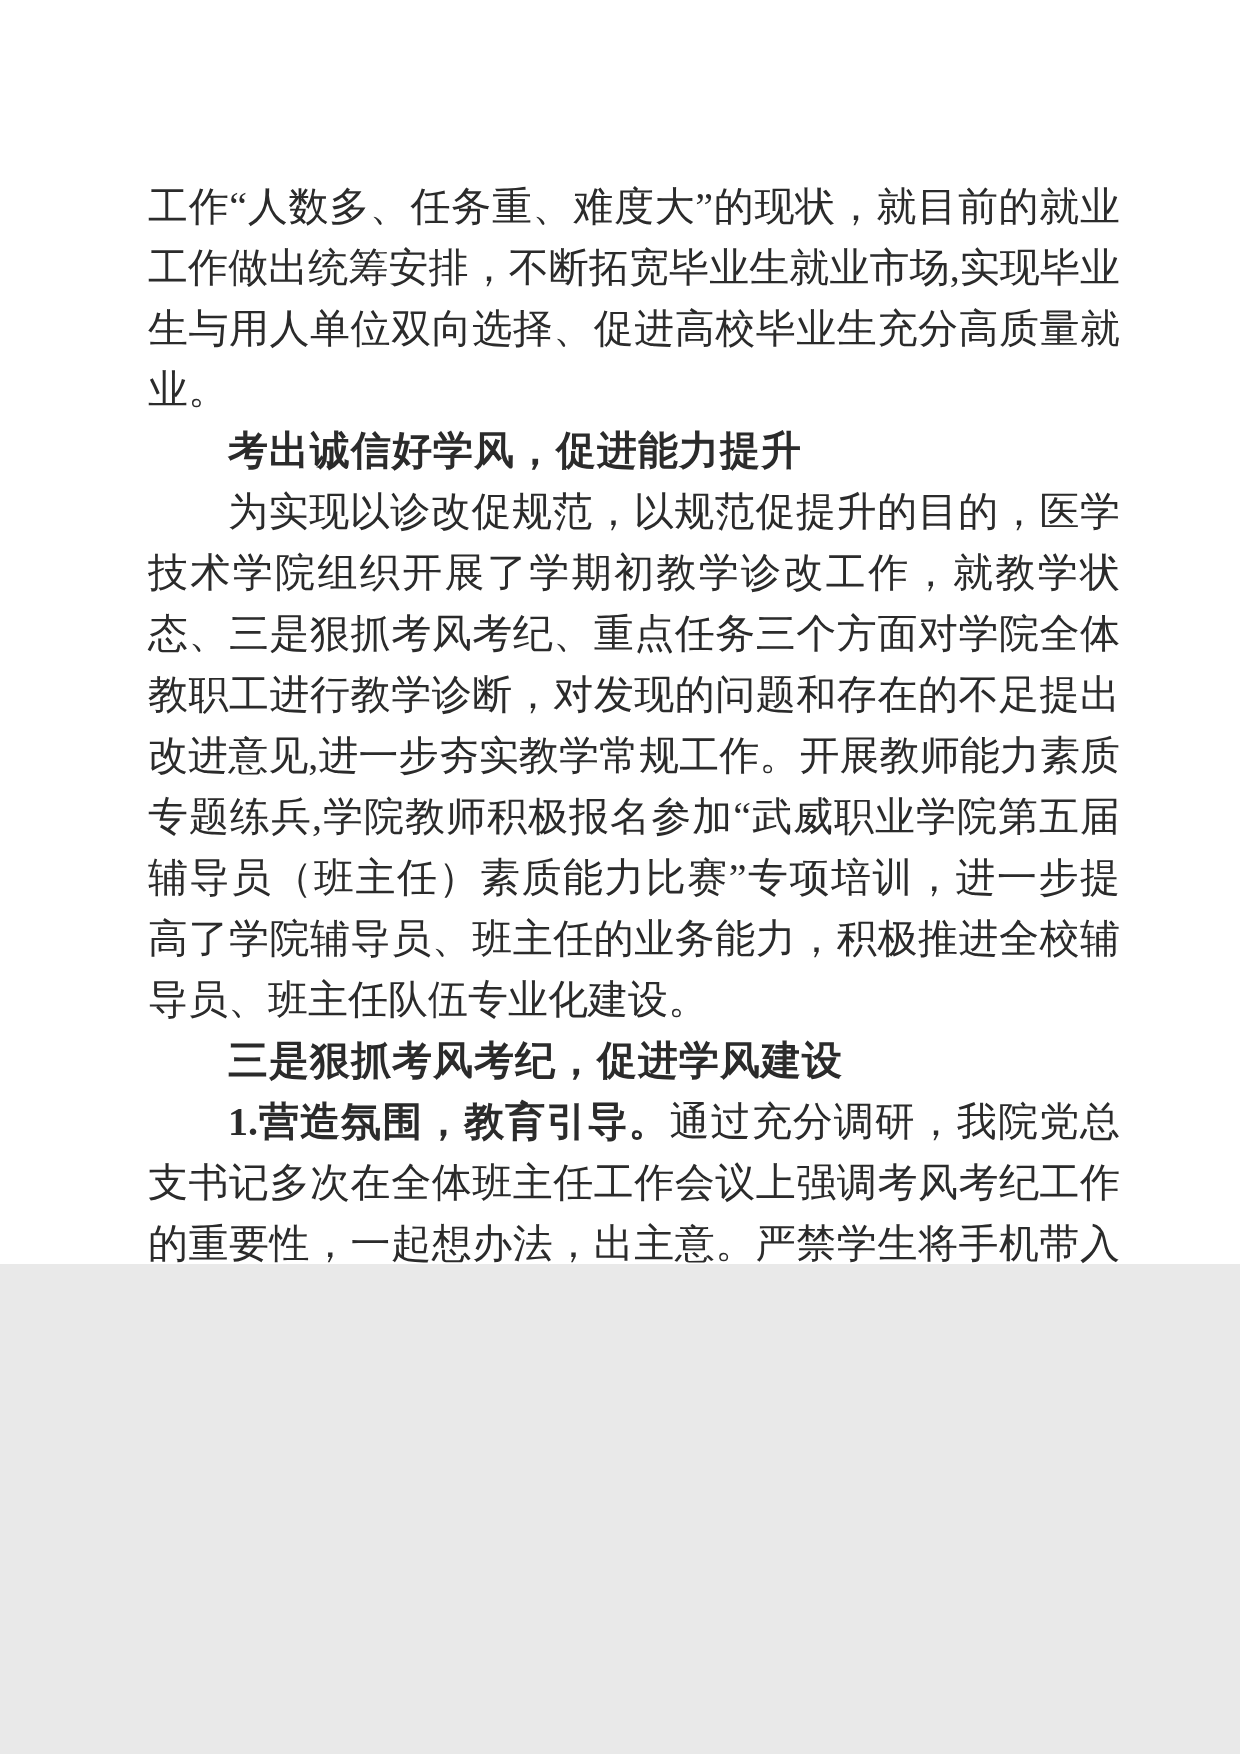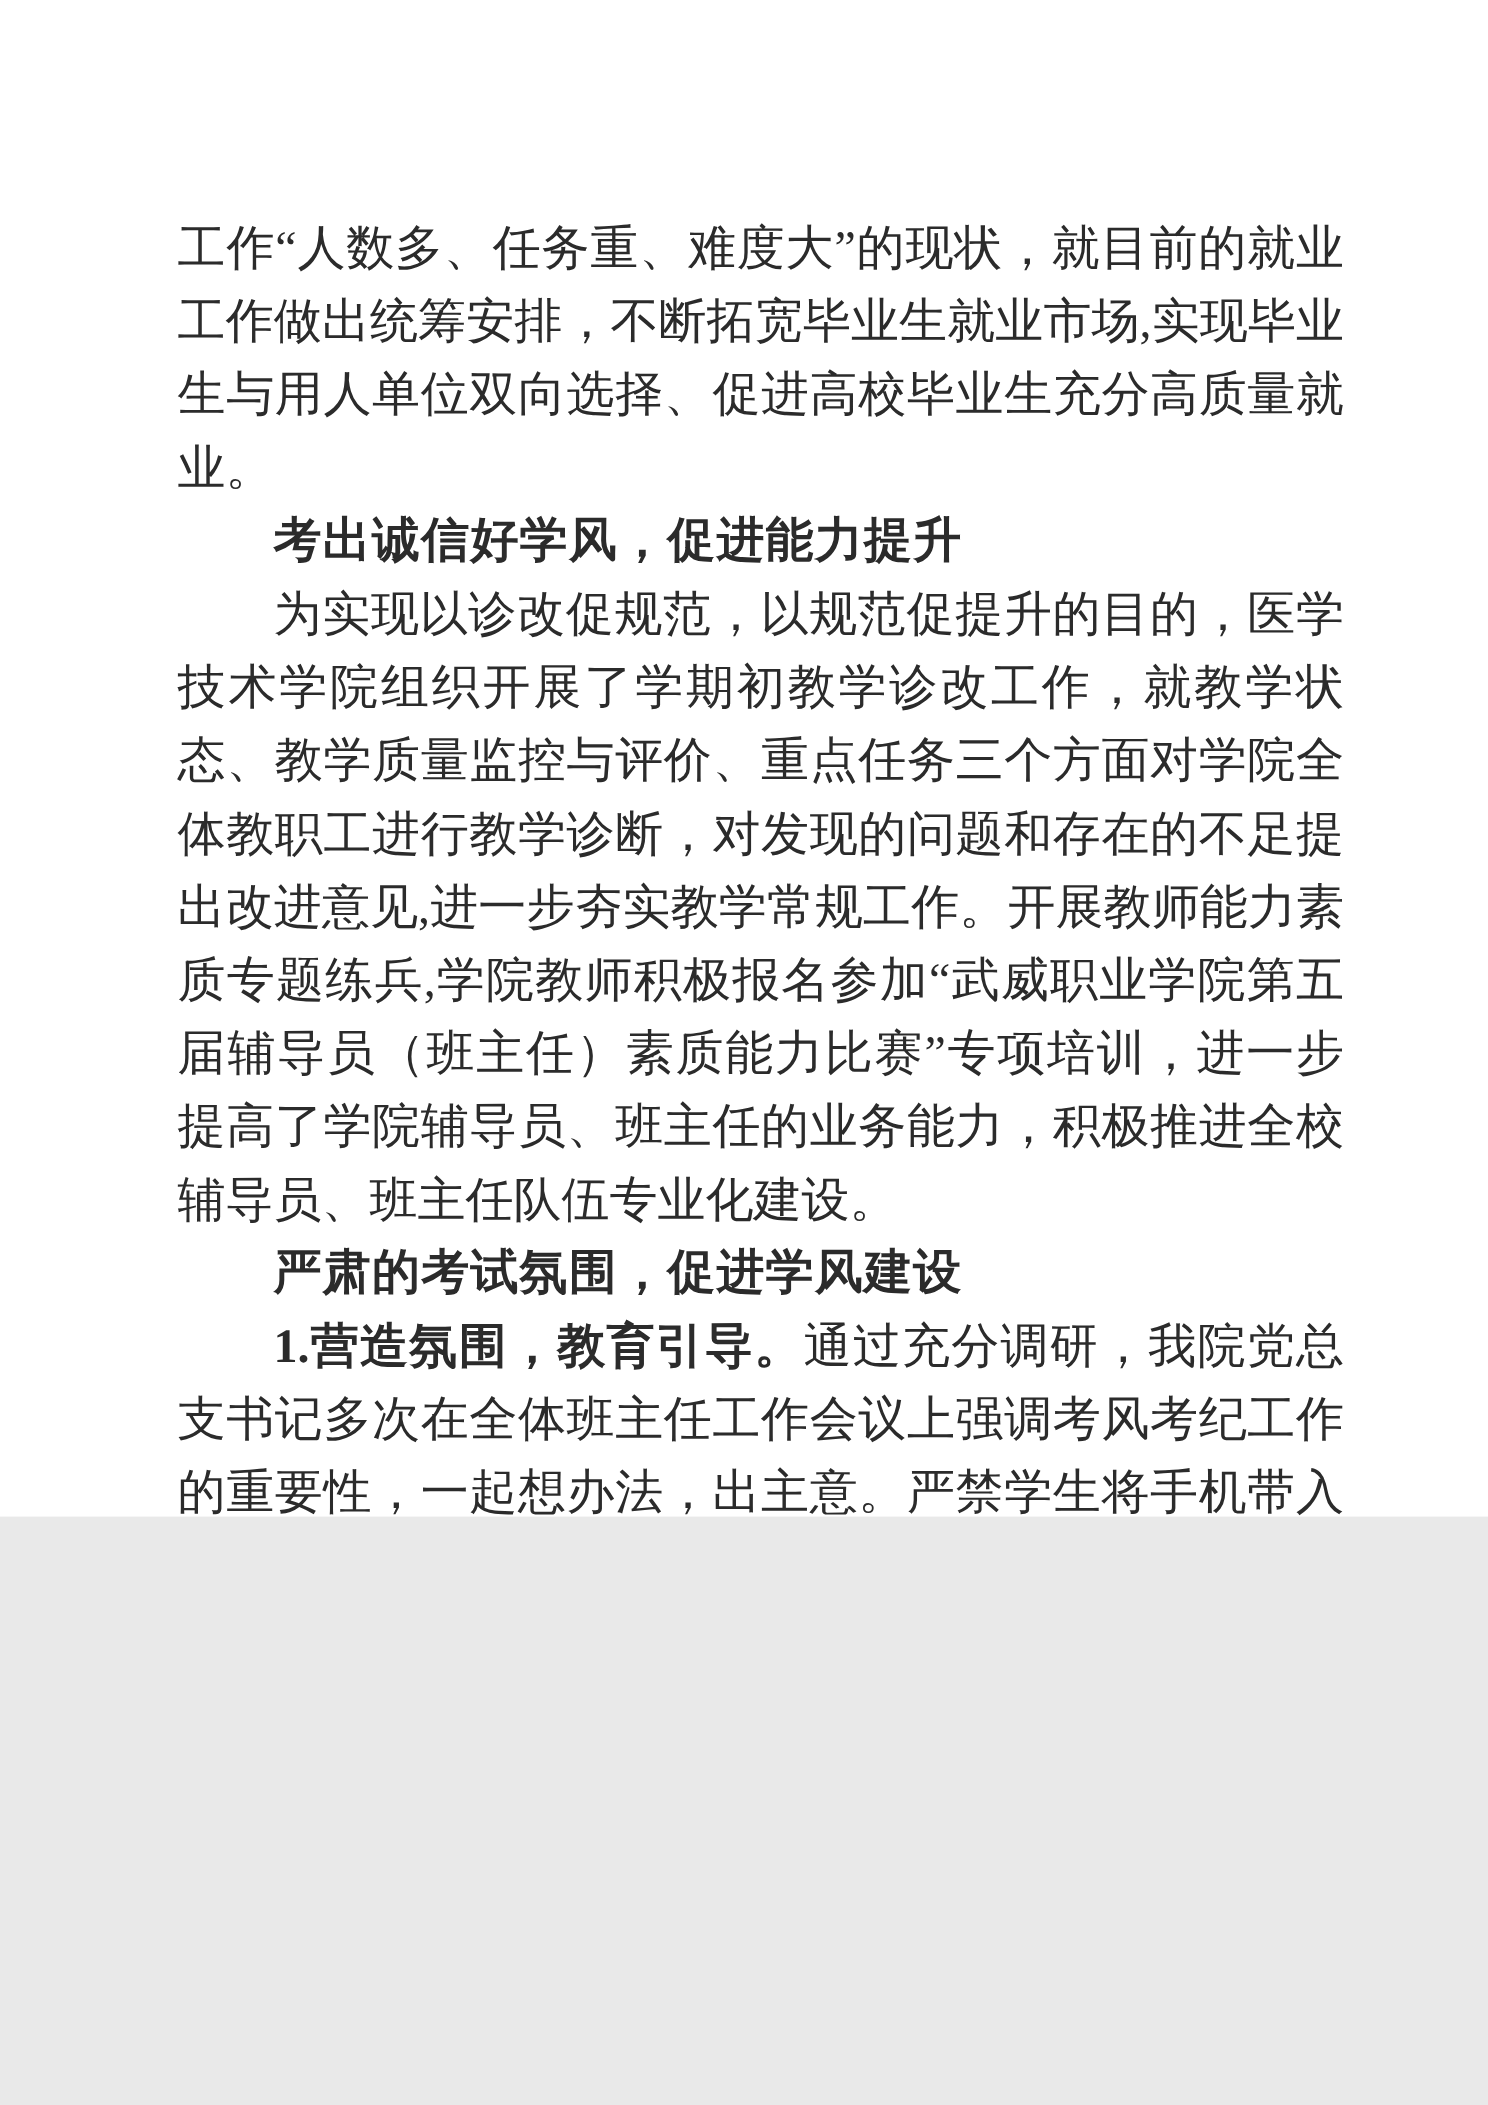--- a/index.html
+++ b/index.html
@@ -44,23 +44,23 @@
 </style>
 </head>
 <body>
 
 <div class="page">
   <div class="content">
     <p>工作“人数多、任务重、难度大”的现状，就目前的就业工作做出统筹安排，不断拓宽毕业生就业市场,实现毕业生与用人单位双向选择、促进高校毕业生充分高质量就业。</p>
 
     <p class="heading">考出诚信好学风，促进能力提升</p>
 
-    <p class="indent">为实现以诊改促规范，以规范促提升的目的，医学技术学院组织开展了学期初教学诊改工作，就教学状态、教学质量监控与评价、重点任务三个方面对学院全体教职工进行教学诊断，对发现的问题和存在的不足提出改进意见,进一步夯实教学常规工作。开展教师能力素质专题练兵,学院教师积极报名参加“武威职业学院第五届辅导员（班主任）素质能力比赛”专项培训，进一步提高了学院辅导员、班主任的业务能力，积极推进全校辅导员、班主任队伍专业化建设。</p>
+    <p class="indent">为实现以诊改促规范，以规范促提升的目的，医学技术学院组织开展了学期初教学诊改工作，就教学状态、三是狠抓考风考纪、重点任务三个方面对学院全体教职工进行教学诊断，对发现的问题和存在的不足提出改进意见,进一步夯实教学常规工作。开展教师能力素质专题练兵,学院教师积极报名参加“武威职业学院第五届辅导员（班主任）素质能力比赛”专项培训，进一步提高了学院辅导员、班主任的业务能力，积极推进全校辅导员、班主任队伍专业化建设。</p>
 
-    <p class="heading">严肃的考试氛围，促进学风建设</p>
+    <p class="heading">三是狠抓考风考纪，促进学风建设</p>
 
 
     <p class="indent">
       <span class="lead">1.营造氛围，教育引导。</span><span>通过充分调研，我院党总支书记多次在全体班主任工作会议上强调考风考纪工作的重要性，一起想办法，出主意。严禁学生将手机带入考场，把警示教育做在考试之前;通过主题班会播放“诚信考试倡议书”，全方位营造诚信、严肃的考试氛围;各年级各班组织学生召开“考风考纪动员会”，倡导让诚信成为一种自觉，考出诚信好学风。加强教育引导，提升学生自我管理意识，努力达到立德树人目标。</span>
     </p>
   </div>
 
   <div class="page-number">- 2 -</div>
 </div>
 

